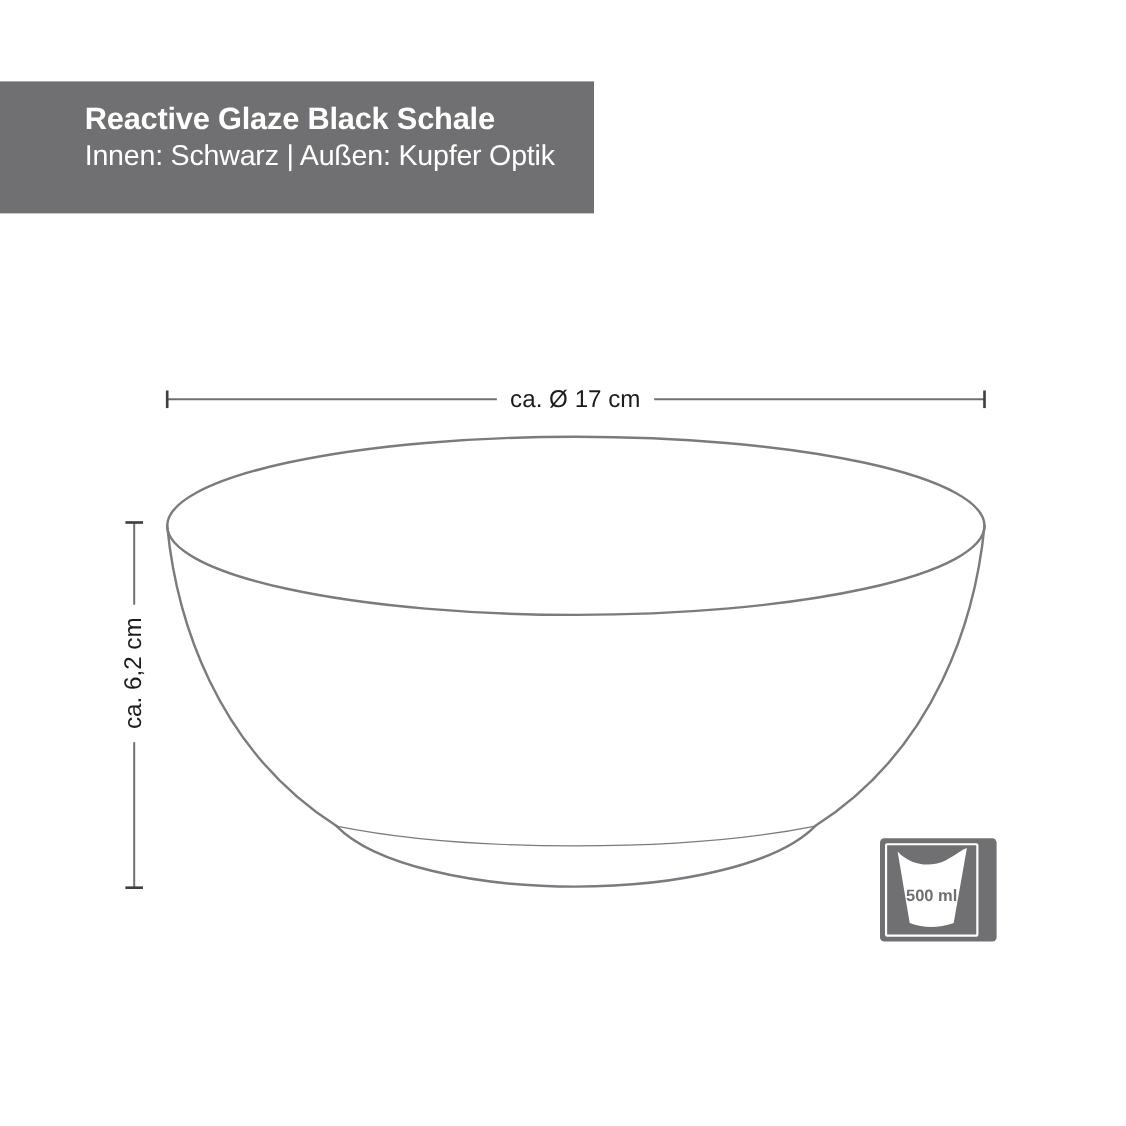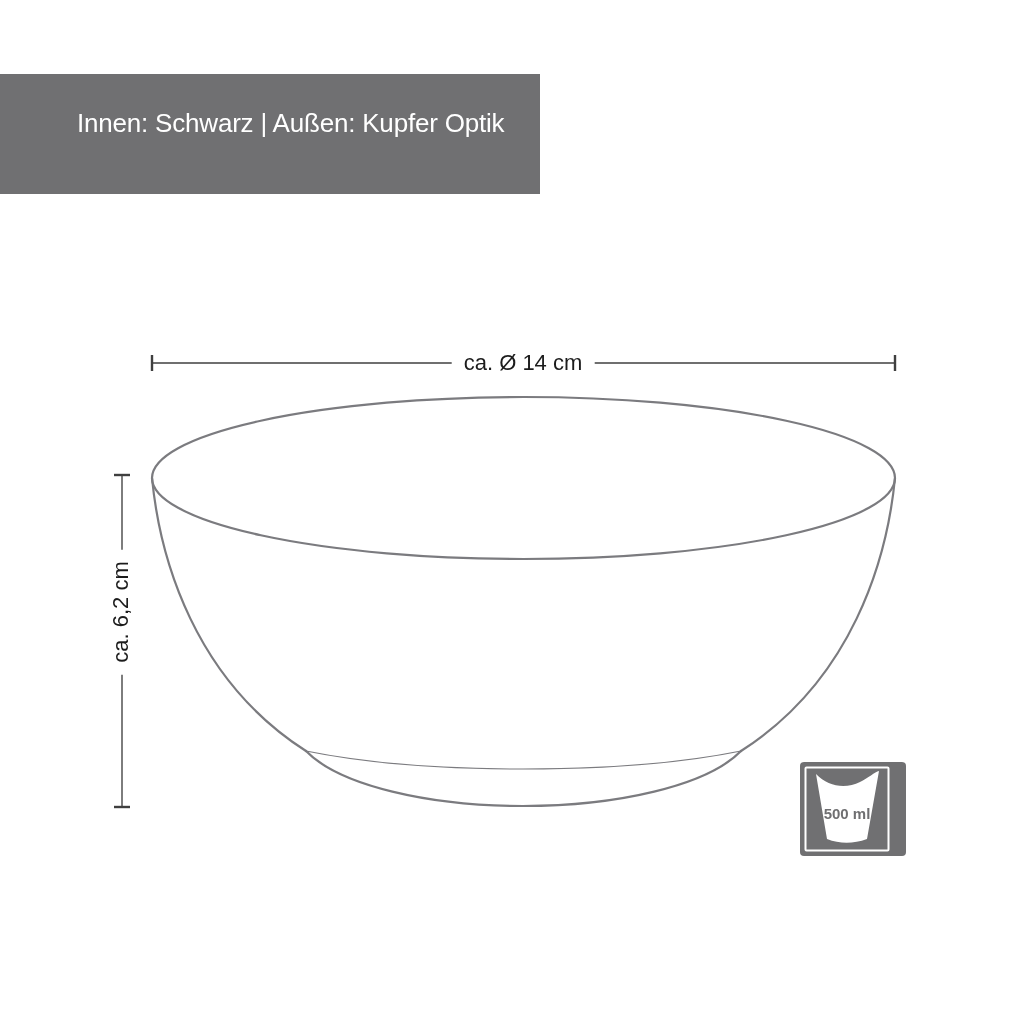--- a/index.html
+++ b/index.html
@@ -28,21 +28,21 @@
   .header .title {
     font-size: 28px;
     font-weight: 700;
     line-height: 34px;
     letter-spacing: -0.2px;
   }
   .header .subtitle {
     font-size: 26px;
     font-weight: 400;
     line-height: 32px;
-    margin-top: 16px;
+    margin-top: 0;
     letter-spacing: -0.2px;
   }
 
   
   svg.drawing {
     position: absolute;
     left: 0;
     top: 0;
     width: 1024px;
     height: 1024px;
@@ -81,20 +81,21 @@
     border-radius: 4px;
   }
   .capacity svg { display: block; width: 94px; height: 94px; }
 </style>
 </head>
 <body>
 
 <div class="canvas">
 
   <div class="header">
+    <div class="title">Reactive Glaze Black Schale</div>
     <div class="subtitle">Innen: Schwarz | Außen: Kupfer Optik</div>
   </div>
 
   <svg class="drawing" viewBox="0 0 1024 1024">
 
     <g fill="none" stroke="#7b7b7f" stroke-width="2.2" stroke-linecap="round">
       <ellipse cx="523.5" cy="478" rx="371.5" ry="81"></ellipse>
       <path d="M152,478 C160,560 195,680 306,751"></path>
       <path d="M895,478 C887,560 852,680 741,751"></path>
       <path d="M306,751 C340,786 430,806 523,806 C616,806 707,786 741,751"></path>
@@ -104,21 +105,21 @@
     <g stroke="#6f6f6f" stroke-width="1.8">
       <line x1="152" y1="363" x2="895" y2="363"></line>
       <line x1="152" y1="355" x2="152" y2="371" stroke="#3f3f3f" stroke-width="2.4"></line>
       <line x1="895" y1="355" x2="895" y2="371" stroke="#3f3f3f" stroke-width="2.4"></line>
       <line x1="122" y1="475" x2="122" y2="807"></line>
       <line x1="114" y1="475" x2="130" y2="475" stroke="#3f3f3f" stroke-width="2.4"></line>
       <line x1="114" y1="807" x2="130" y2="807" stroke="#3f3f3f" stroke-width="2.4"></line>
     </g>
   </svg>
 
-  <div class="dim-label dim-label-h">ca. Ø 14 cm</div>
+  <div class="dim-label dim-label-h">ca. Ø 17 cm</div>
   <div class="dim-label dim-label-v">ca. 6,2 cm</div>
 
   <div class="capacity">
     <svg viewBox="0 0 94 94">
       <rect x="5.5" y="5.5" width="83" height="83" rx="1" fill="none" stroke="#ffffff" stroke-width="2"></rect>
       <path d="M16,12 C28,25 46,27 60,20 C68,16 75,10 79,9 L67,77 C53,82 40,82 27,77 Z" fill="#ffffff"></path>
       <text x="47" y="57" text-anchor="middle" font-size="15" font-weight="700" fill="#6f6f71" font-family="Liberation Sans, sans-serif">500 ml</text>
     </svg>
   </div>
 

